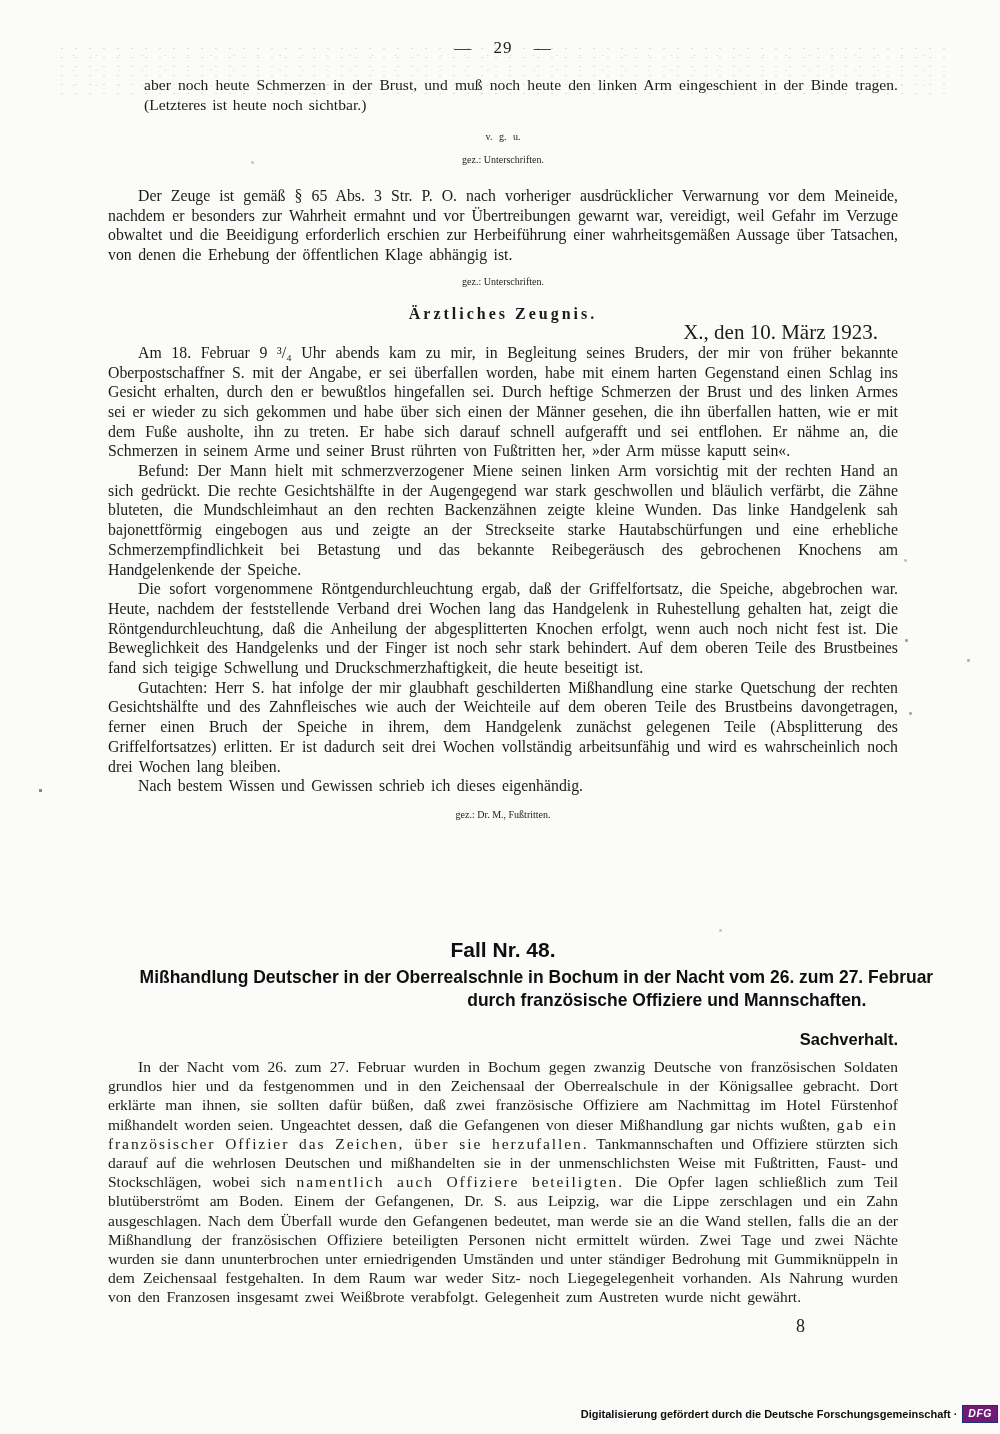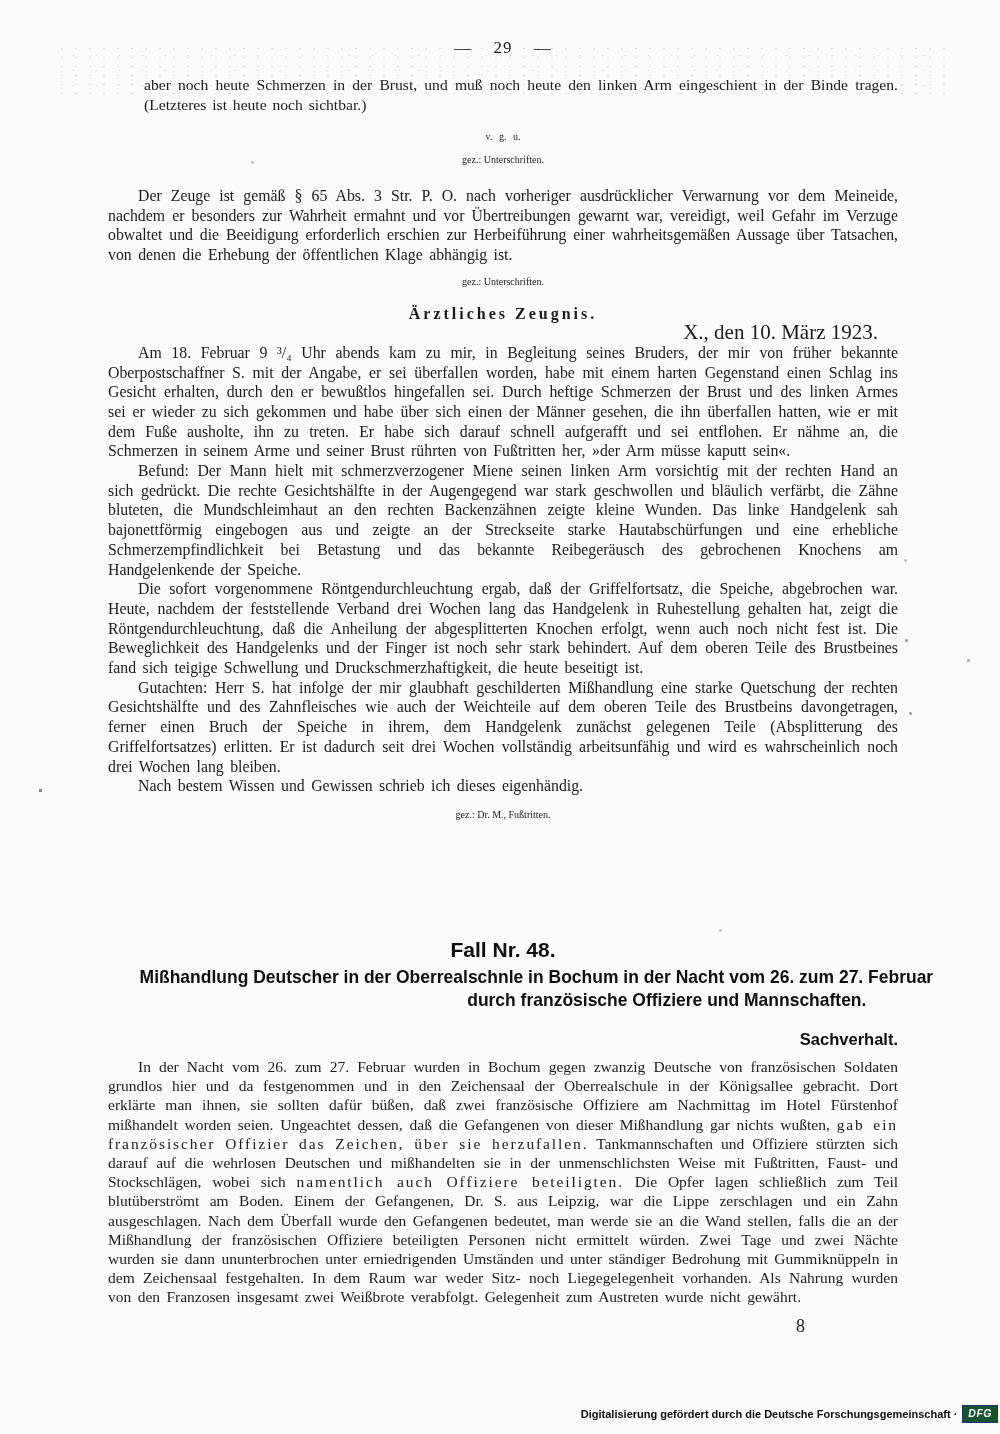--- a/index.html
+++ b/index.html
@@ -128,21 +128,21 @@
     display: flex;
     align-items: center;
     gap: 5px;
     font-family: "Liberation Sans", sans-serif;
     font-weight: bold;
     font-size: 11px;
     color: #0d0d0d;
   }
   .dfg-box {
     display: inline-block;
-    background: #14532d;
+    background: #701a75;
     border: 1px solid #202e72;
     color: #ffffff;
     font-style: italic;
     font-size: 10.5px;
     font-weight: bold;
     letter-spacing: 0.5px;
     padding: 2px 5px 3px 5px;
     line-height: 1;
   }
 </style>

